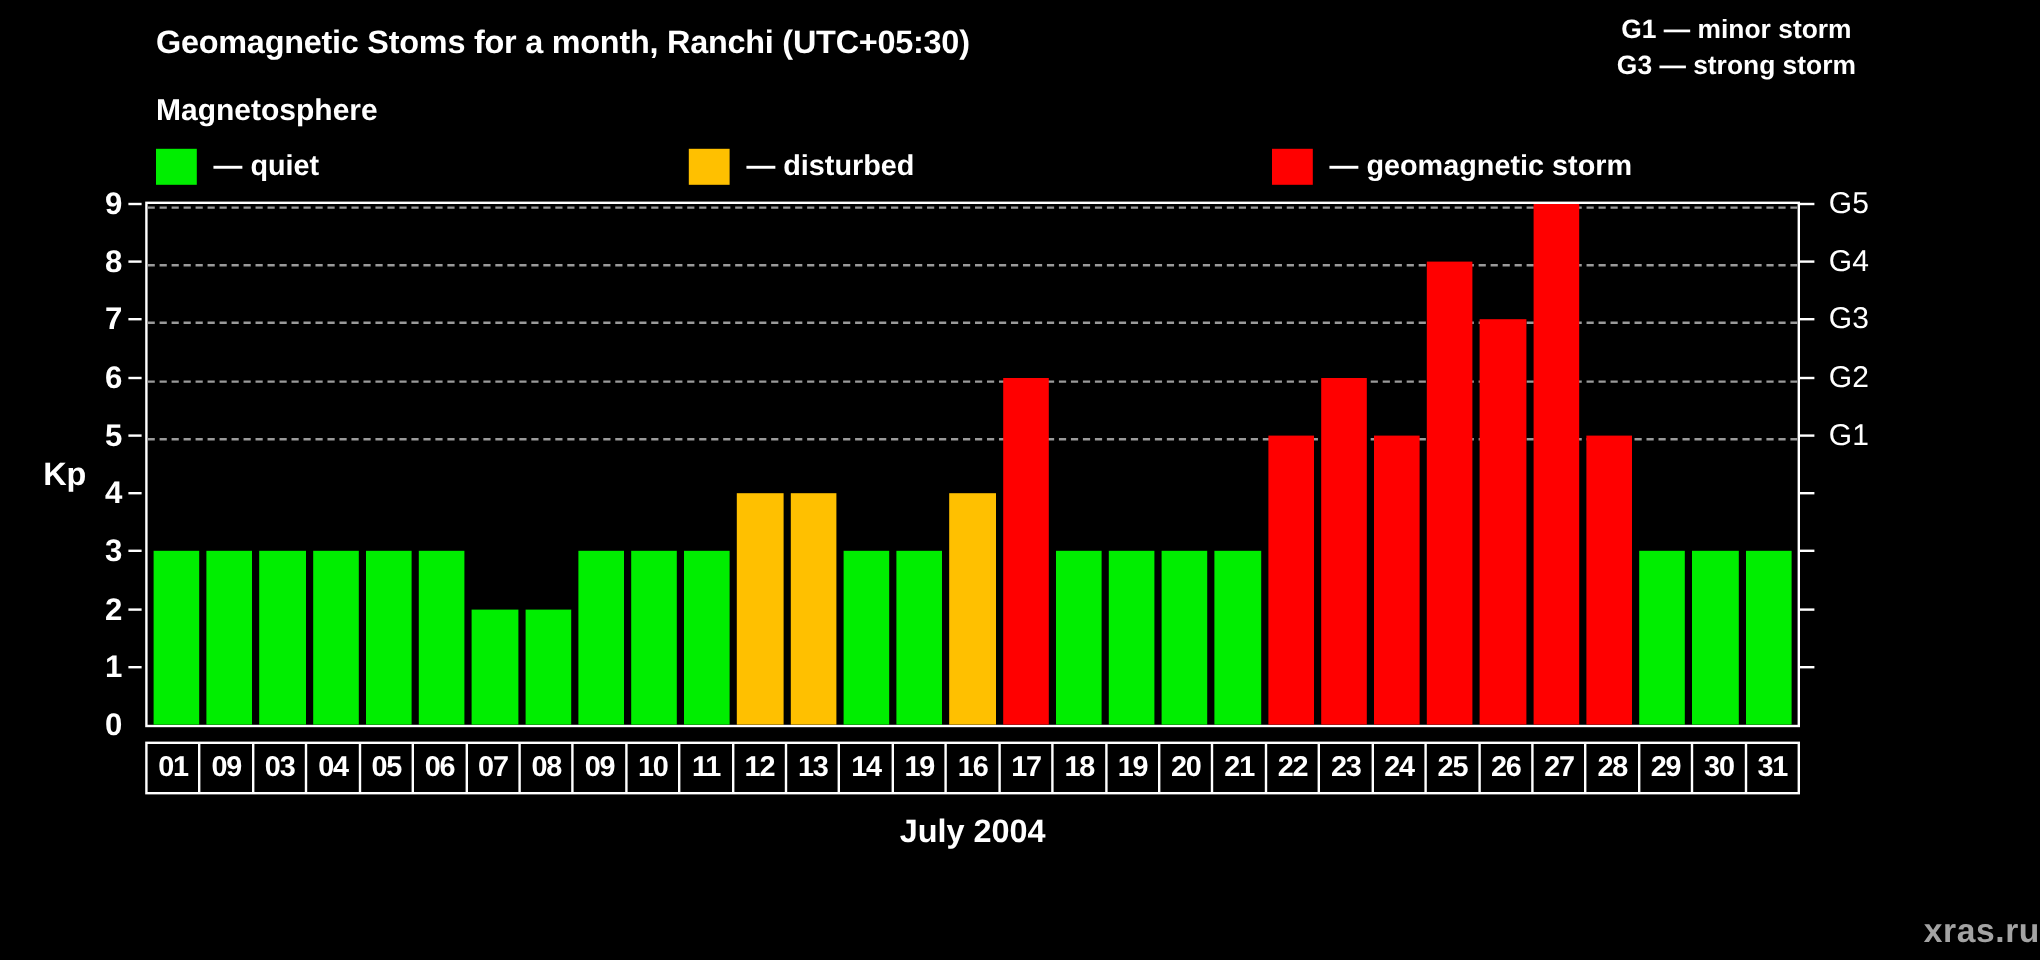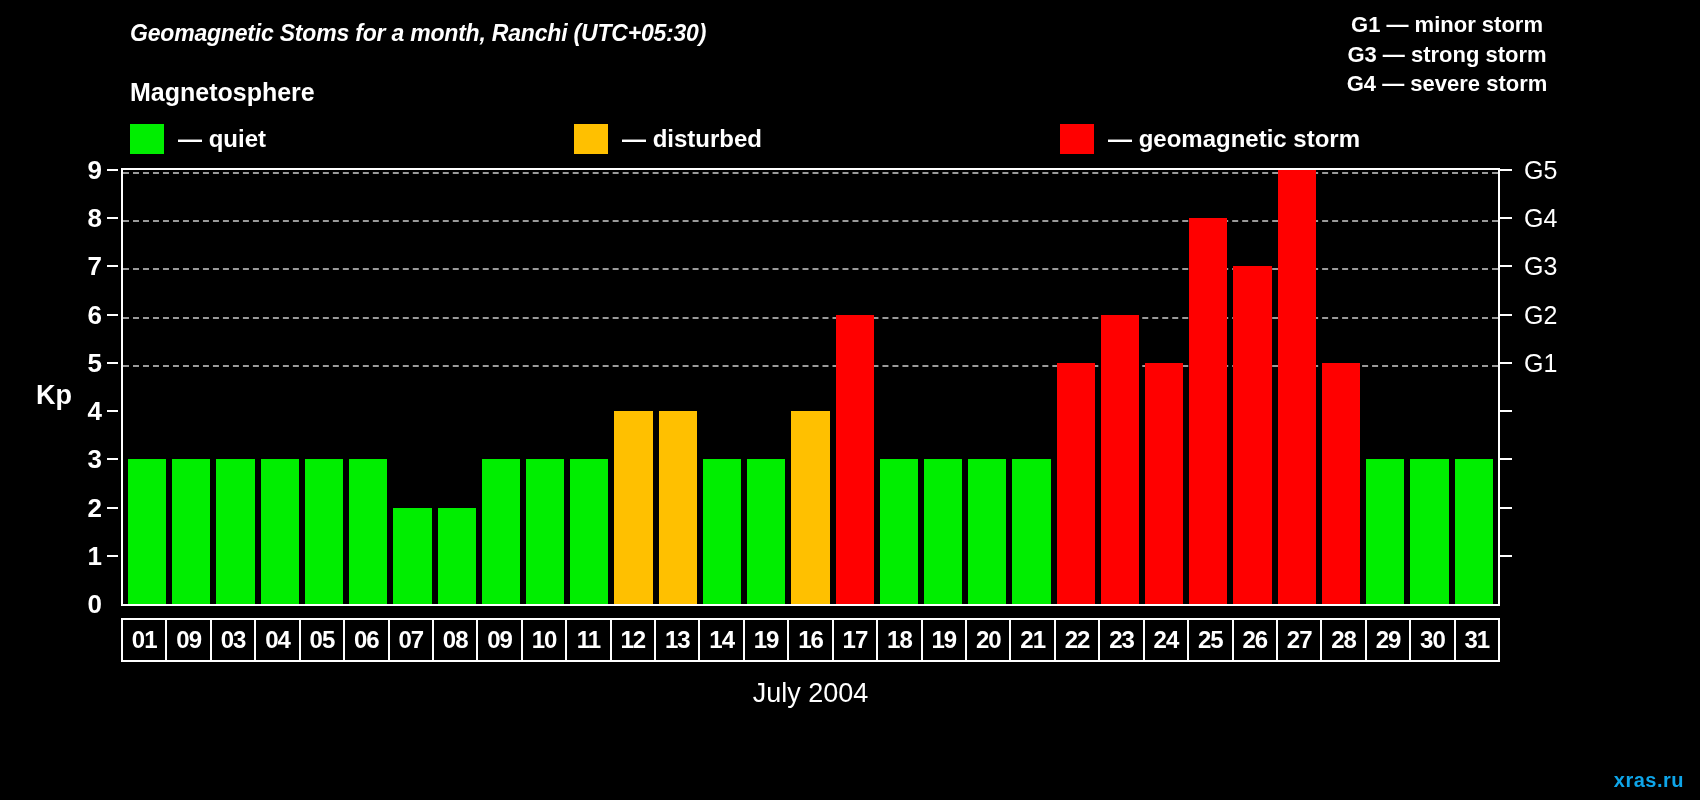--- a/index.html
+++ b/index.html
@@ -14,25 +14,24 @@
     font-family: "Liberation Sans", sans-serif;
     color: #ffffff;
     position: relative;
   }
 
   
   #chart-title {
     position: absolute;
     left: 130px;
     top: 20px;
-    font-size: 23px;
+    font-size: 27px;
     font-weight: bold;
     letter-spacing: -0.2px;
     white-space: nowrap;
-    font-style: italic;
   }
 
   #magnetosphere-label {
     position: absolute;
     left: 130px;
     top: 78px;
     font-size: 25px;
     font-weight: bold;
     white-space: nowrap;
   }
@@ -207,30 +206,30 @@
   }
   .day-cell:last-child { border-right: none; }
 
   #month-label {
     position: absolute;
     left: 121px;
     top: 678px;
     width: 1379px;
     text-align: center;
     font-size: 27px;
-    font-weight: normal;
+    font-weight: bold;
   }
 
   #watermark {
     position: absolute;
-    right: 16px;
+    right: 0;
     bottom: 8px;
-    font-size: 20px;
-    font-weight: bold;
-    color: #0ea5e9;
+    font-size: 28px;
+    font-weight: bold;
+    color: #a3a3a3;
     letter-spacing: 0.5px;
   }
 </style>
 </head>
 <body>
 
 <div id="chart-title">Geomagnetic Stoms for a month, Ranchi (UTC+05:30)</div>
 <div id="magnetosphere-label">Magnetosphere</div>
 
 <div id="legend">
@@ -244,21 +243,20 @@
     </div>
     <div class="legend-entry" style="left: 930px;">
       <span class="legend-swatch" style="background: rgb(255, 0, 0);"></span>
       <span class="legend-text">— geomagnetic storm</span>
     </div>
   </div>
 
 <div id="gscale-legend">
     <div class="gscale-row">G1 — minor storm</div>
     <div class="gscale-row">G3 — strong storm</div>
-    <div class="gscale-row">G4 — severe storm</div>
   </div>
 
 <div id="plot-area">
   <div id="plot-inner">
     <div id="gridlines">
         <div class="gridline" style="top: 194.889px;"></div>
         <div class="gridline" style="top: 146.667px;"></div>
         <div class="gridline" style="top: 98.4444px;"></div>
         <div class="gridline" style="top: 50.2222px;"></div>
         <div class="gridline" style="top: 2px;"></div>

